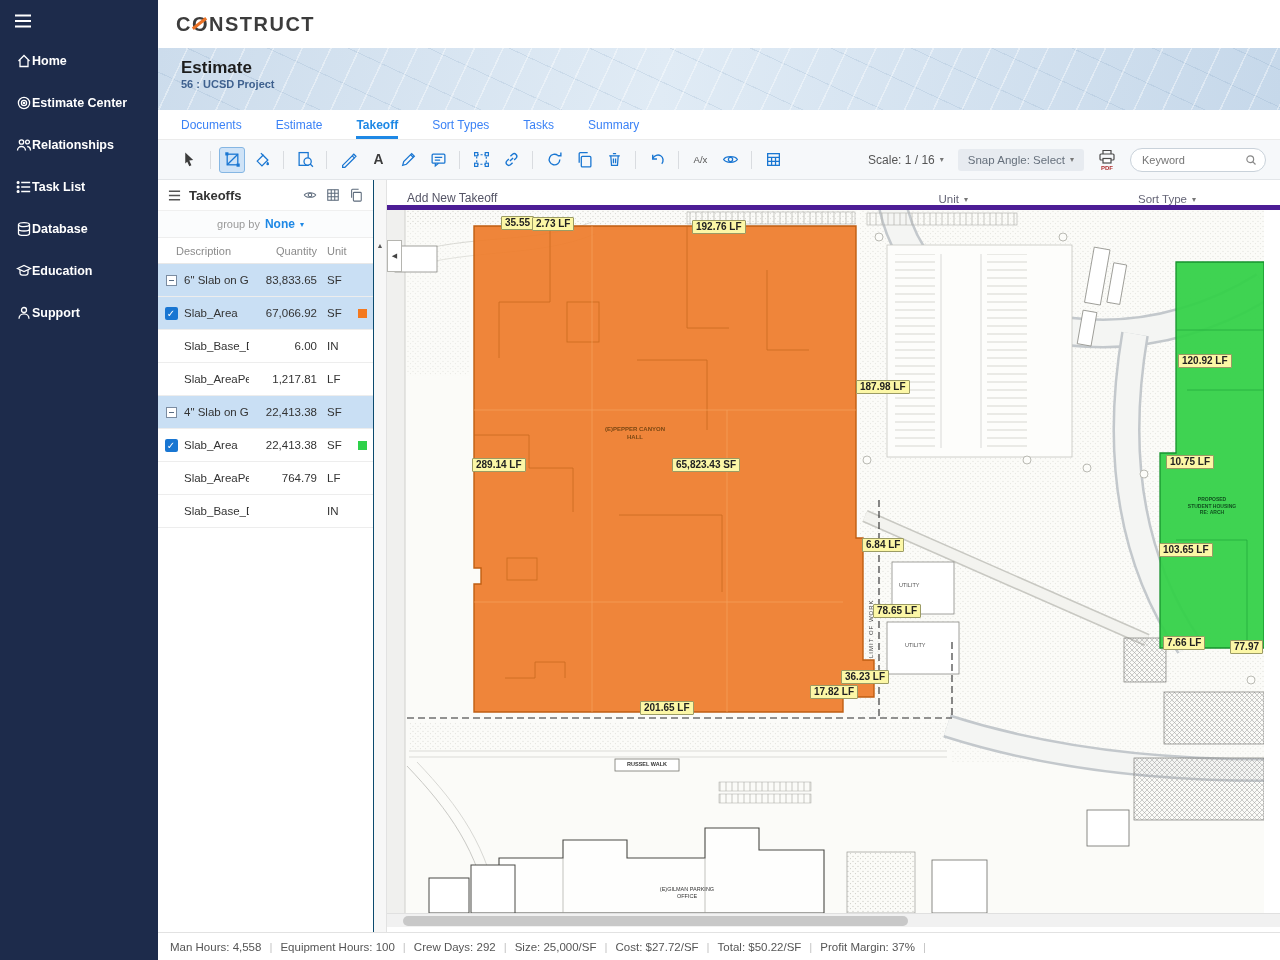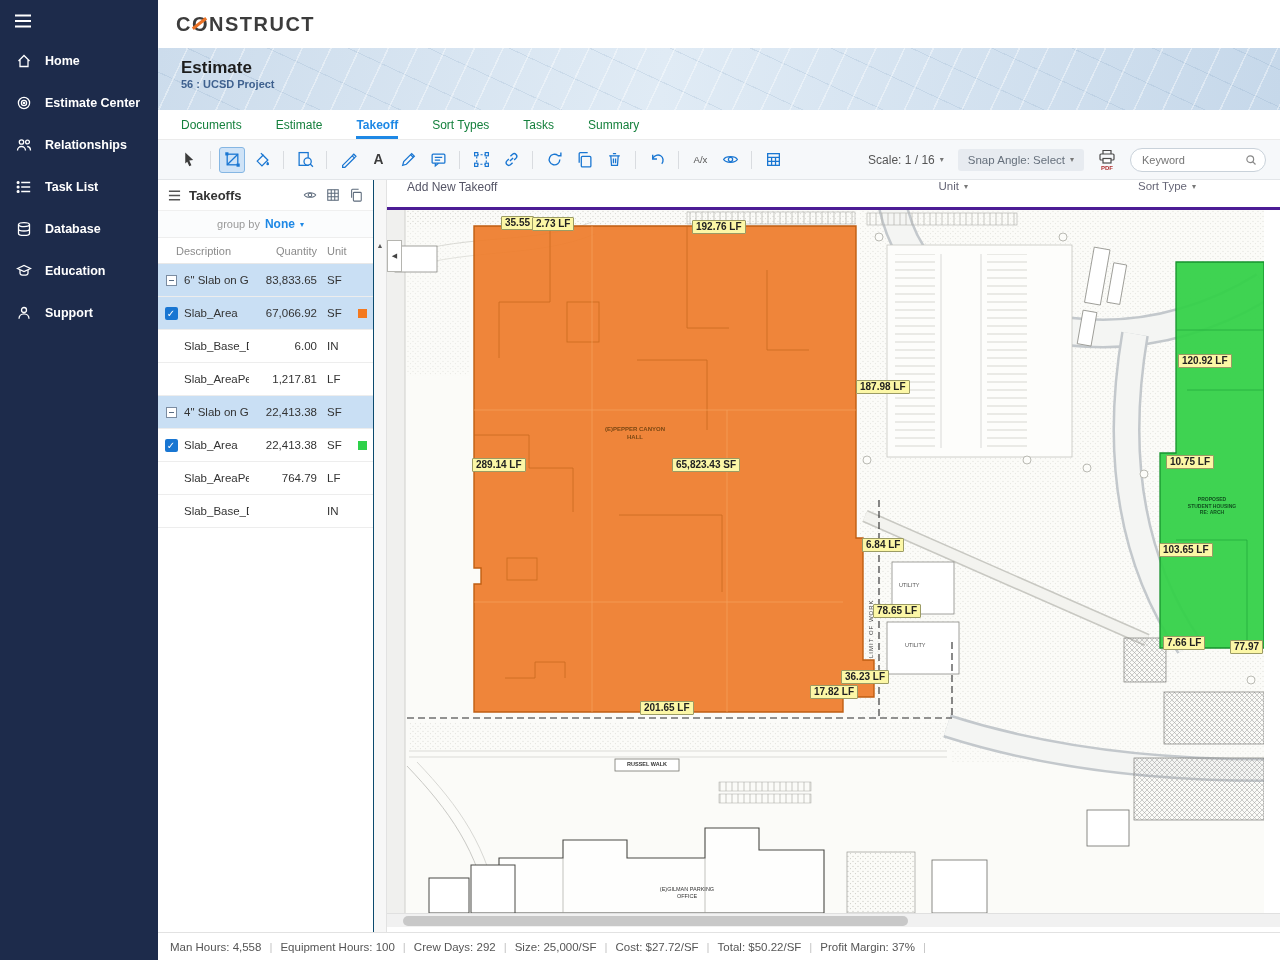--- a/index.html
+++ b/index.html
@@ -3,37 +3,37 @@
 <meta charset="utf-8">
 <style>
 *{margin:0;padding:0;box-sizing:border-box}
 html,body{width:1280px;height:960px;overflow:hidden;font-family:"Liberation Sans",sans-serif;background:#fff}
 body{position:relative}
 
 
 .sidebar{position:absolute;left:0;top:0;width:158px;height:960px;background:#1d2b4b;color:#fff;z-index:6}
 .burger{padding:14px 0 12px 14px;cursor:pointer}
 .burger svg{width:18px;height:14px;display:block}
-.nav-item{display:flex;align-items:center;height:42px;padding-left:16px;gap:13px;font-size:12.5px;font-weight:600;cursor:pointer}
+.nav-item{display:flex;align-items:center;height:42px;padding-left:16px;font-size:12.5px;font-weight:600;cursor:pointer}
 .nav-item svg{width:16px;height:16px;flex:none}
 
 
 .main{position:absolute;left:158px;top:0;width:1122px;height:960px}
 .topbar{height:48px;background:#fff;display:flex;align-items:center;padding-left:18px}
 .logo{font-size:20px;font-weight:800;letter-spacing:1.5px;color:#3c3c3c;display:flex;align-items:center}
 .logo-o{position:relative;display:inline-block}
 .logo-o::after{content:"";position:absolute;left:-1px;top:9px;width:17px;height:3px;background:#ea7125;transform:rotate(-38deg)}
 
 .banner{height:62px;background:linear-gradient(100deg,#ccdcec,#e0ebf5 45%,#c6d8ea);position:relative;padding:10px 0 0 23px;overflow:hidden}
 .banner::before{content:"";position:absolute;inset:0;background:repeating-linear-gradient(115deg,rgba(255,255,255,.4) 0 1.5px,transparent 1.5px 26px),repeating-linear-gradient(25deg,rgba(90,130,170,.13) 0 1px,transparent 1px 34px)}
 .banner-title{font-size:17px;font-weight:700;color:#1d1d1d;position:relative}
 .banner-sub{font-size:11px;font-weight:700;color:#3f618f;position:relative}
 
 .tabs{height:30px;background:#fff;display:flex;align-items:stretch;padding-left:23px;gap:34px;border-bottom:1px solid #ebebeb}
-.tab{font-size:12px;color:#15803d;display:flex;align-items:center;cursor:pointer;position:relative;white-space:nowrap}
+.tab{font-size:12px;color:#3b82f6;display:flex;align-items:center;cursor:pointer;position:relative;white-space:nowrap}
 .tab.active{color:#1e88e5;font-weight:700}
 .tab.active::after{content:"";position:absolute;left:0;right:0;bottom:0;height:3px;background:#1e88e5}
 
 
 .toolbar{height:40px;background:#f6f8fa;border-bottom:1px solid #e3e6e9;display:flex;align-items:center;padding:0 14px 0 18px}
 .tool{width:26px;height:26px;display:flex;align-items:center;justify-content:center;border-radius:3px;color:#1976d2;cursor:pointer;margin-right:4px;flex:none}
 .tool svg{width:17px;height:17px}
 .tool.dark{color:#3c3c3c}
 .tool.active{background:#cfe3f7;border:1px solid #85b6e3}
 .tsep{width:1px;height:18px;background:#d9dce0;margin:0 8px 0 4px;flex:none}
@@ -72,21 +72,21 @@
 .c-sw{width:22px;display:flex;align-items:center;justify-content:center;flex:none}
 .swatch{width:9px;height:9px;display:inline-block}
 .collapse-icon{width:11px;height:11px;border:1px solid #7b8ca1;background:#fff;position:relative;display:inline-block}
 .collapse-icon::after{content:"";position:absolute;left:2px;right:2px;top:4px;border-top:1.5px solid #5a6e85}
 .checkbox{width:13px;height:13px;background:#1976d2;border-radius:2px;color:#fff;font-size:10px;line-height:13px;text-align:center;display:inline-block}
 
 .scrollstrip{width:13px;background:#f7f7f7;border-right:1px solid #e2e2e2;position:relative;flex:none}
 .scrollstrip .up-arrow{position:absolute;top:62px;left:0;width:100%;text-align:center;font-size:7px;color:#555;cursor:pointer}
 
 .canvas-col{flex:1;position:relative;background:#fff;min-width:0}
-.canvas-head{height:30px;border-bottom:3px solid #4c1d95;display:flex;align-items:flex-start;padding:0 20px;font-size:12px;color:#556}
+.canvas-head{height:30px;border-bottom:5px solid #4c1d95;display:flex;align-items:flex-end;padding:0 20px;font-size:12px;color:#556}
 .add-takeoff{cursor:pointer}
 .ch-spacer{flex:1}
 .ch-dd{display:flex;align-items:center;font-size:11.5px;color:#667;cursor:pointer;white-space:nowrap}
 .ch-dd.unit{margin-right:170px}
 .ch-dd.sort{margin-right:64px}
 
 .canvas-wrap{position:relative;width:877px;height:703px;overflow:hidden;background:#fbfbf8}
 .canvas-wrap svg.bp{position:absolute;left:0;top:0;width:877px;height:703px}
 .mlabel{position:absolute;background:#fcf7a6;border:1px solid #9b9b64;font-size:10px;font-weight:600;color:#222;line-height:12px;padding:0 3px;white-space:nowrap;border-radius:1px;z-index:3;cursor:pointer}
 .bplabel{position:absolute;color:#555;z-index:2;text-align:center;line-height:1.3;white-space:nowrap}

